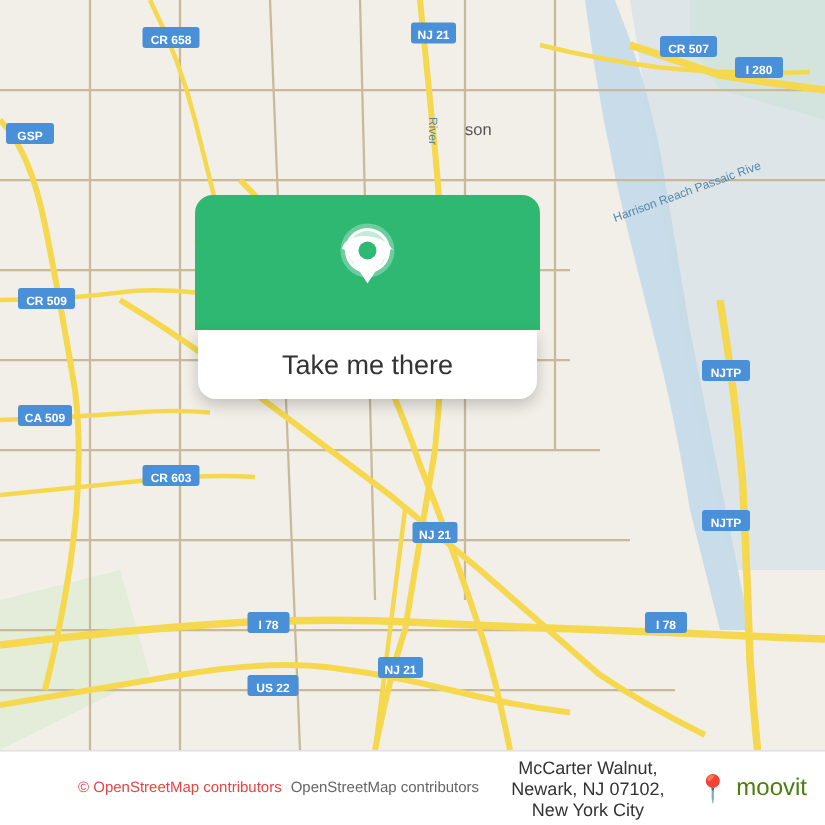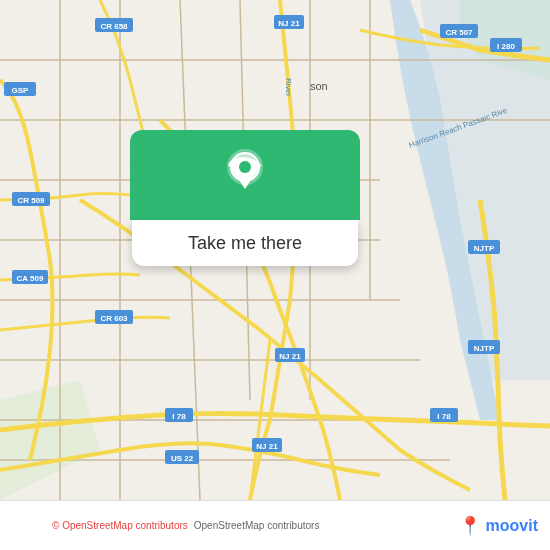--- a/index.html
+++ b/index.html
@@ -228,17 +228,18 @@
     </div>
     <button id="take-me-there-btn">Take me there</button>
   </div>
 </div>
 
 <div id="bottom-bar">
   <div style="display:flex; align-items:center; gap:6px;">
     <span id="copyright-text" style="font-size:10px; color:#e84343;margin-left:40px;">© OpenStreetMap contributors</span>
     <span style="font-size:10px; color:#666;">OpenStreetMap contributors</span>
   </div>
+  <span id="address-text" style="font-size:12px; color:#333; flex:1; text-align:center; margin: 0 8px;">McCarter Walnut, Newark, NJ 07102, New York City</span>
   <div id="moovit-logo">
     <span style="color:#e84343; font-size:18px;">📍</span>
-    <span style="font-size:16px; font-weight:bold; color:#3b82f6;">moovit</span>
+    <span style="font-size:16px; font-weight:normal; color:#4d7c0f;">moovit</span>
   </div>
 </div>
 
 </body></html>

